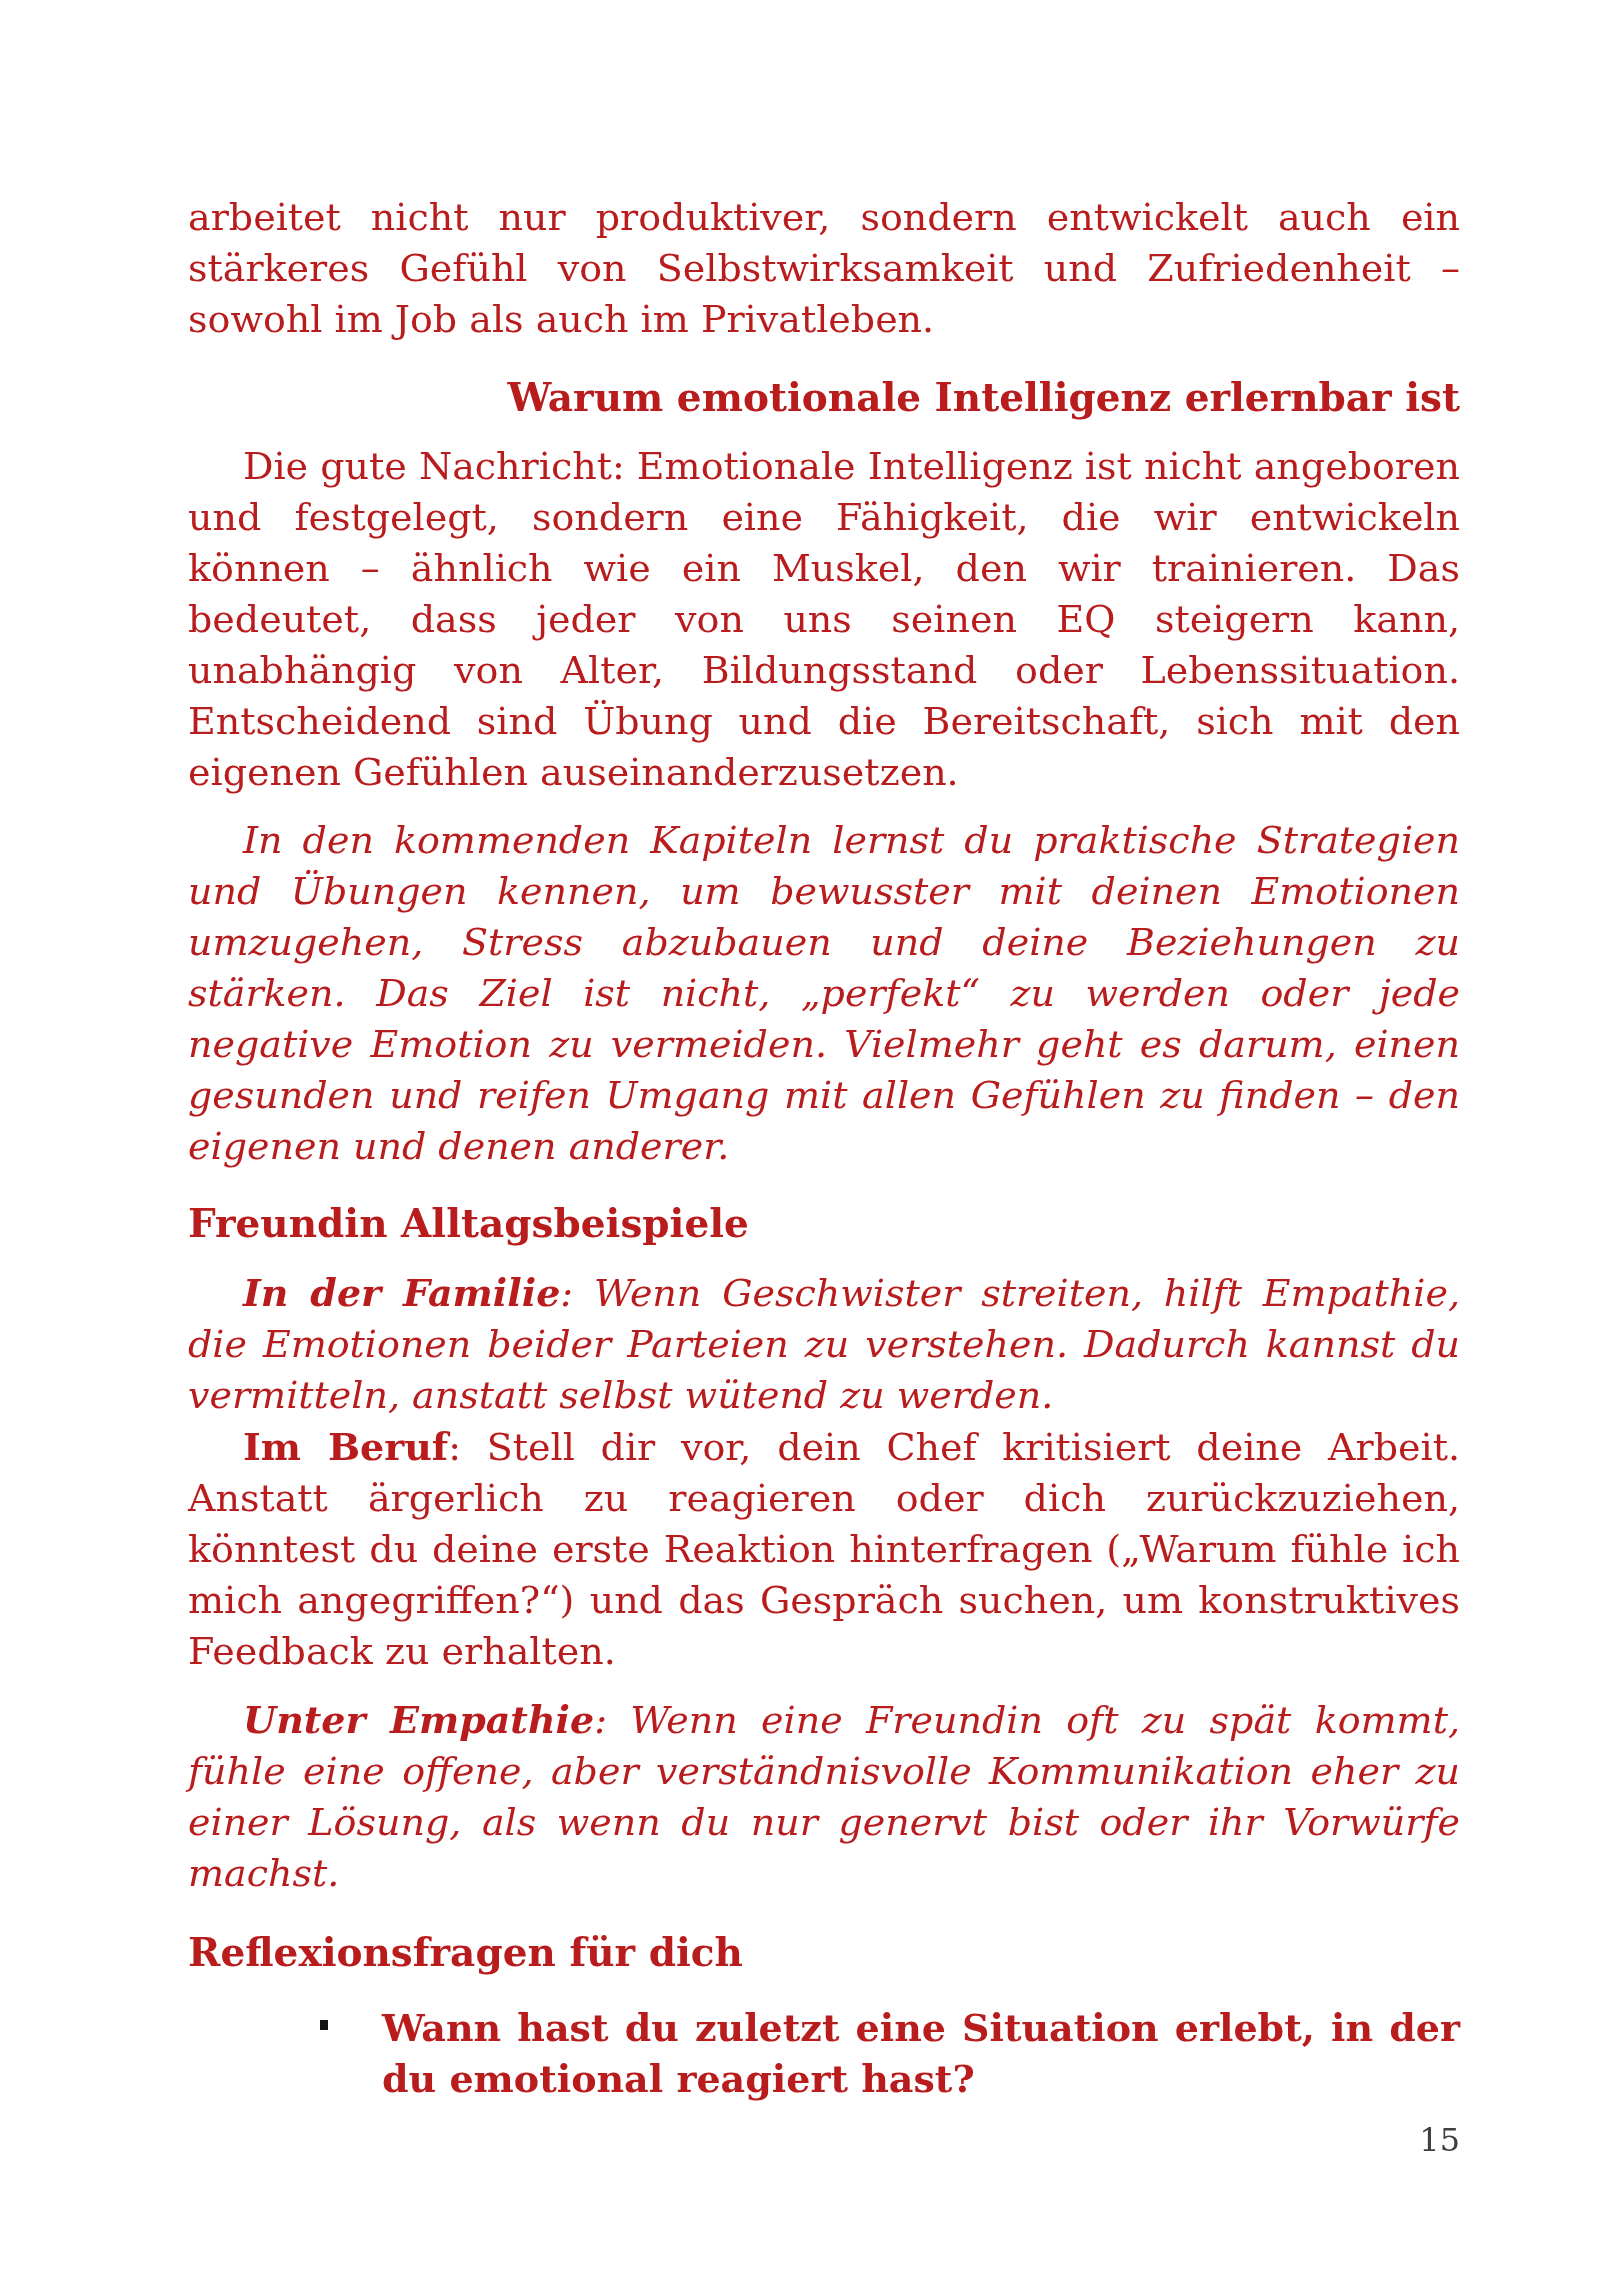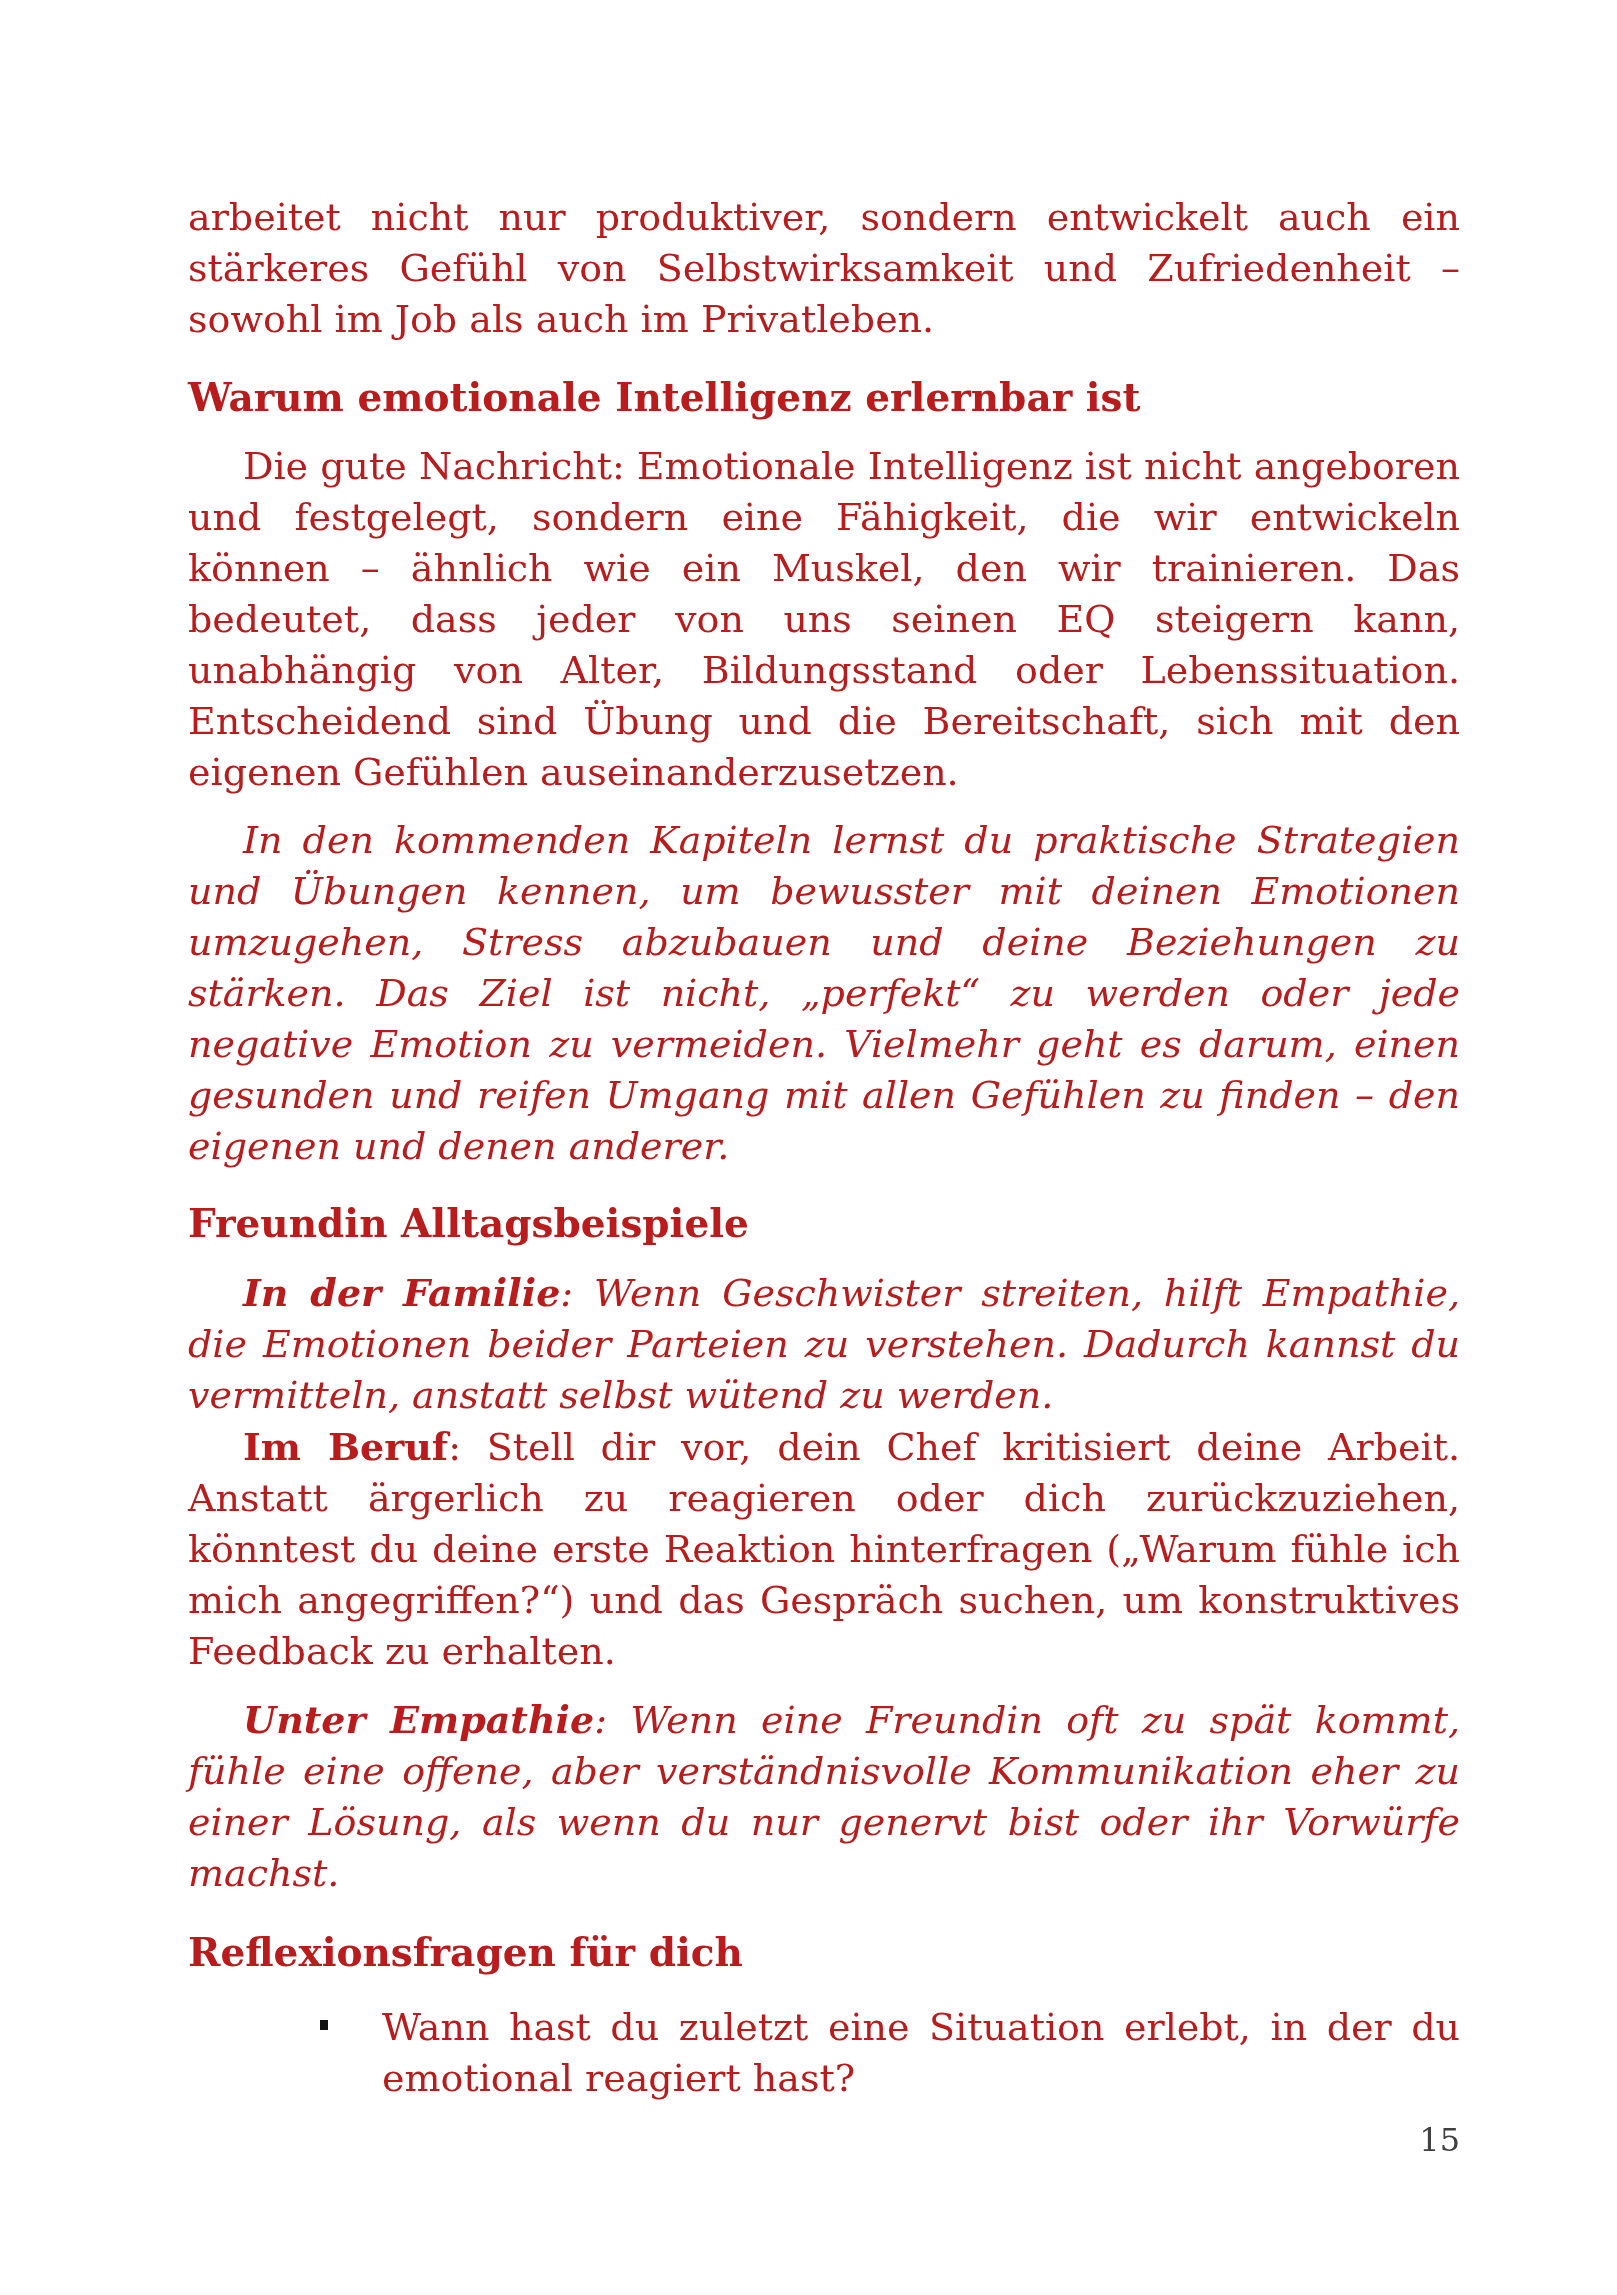--- a/index.html
+++ b/index.html
@@ -16,33 +16,33 @@
     }
     p { margin: 0; text-align: justify; }
     .indent { text-indent: 55px; }
     .gap { margin-top: 17.6px; font-style: italic; }
     h2 {
       margin: 0;
       font-weight: bold;
       font-size: 39px;
       line-height: 51px;
     }
-    .h-warum { margin-top: 27px; margin-bottom: 17.6px; }
+    .h-warum { margin-top: 27px; margin-bottom: 17.6px; text-align: right; }
     .h-konkrete { margin-top: 26px; margin-bottom: 16.7px; }
     .h-reflex { margin-top: 28px; margin-bottom: 24px; }
     .lead { font-weight: bold; }
     ul.questions {
       list-style: none;
       margin: 0;
       padding: 0;
     }
     ul.questions li {
       position: relative;
       padding-left: 194px;
-      font-weight: normal;
+      font-weight: bold;
       text-align: justify;
     }
     .bullet {
       position: absolute;
       left: 132px;
       top: 17.6px;
       width: 8.3px;
       height: 10.2px;
       background: #111111;
     }

